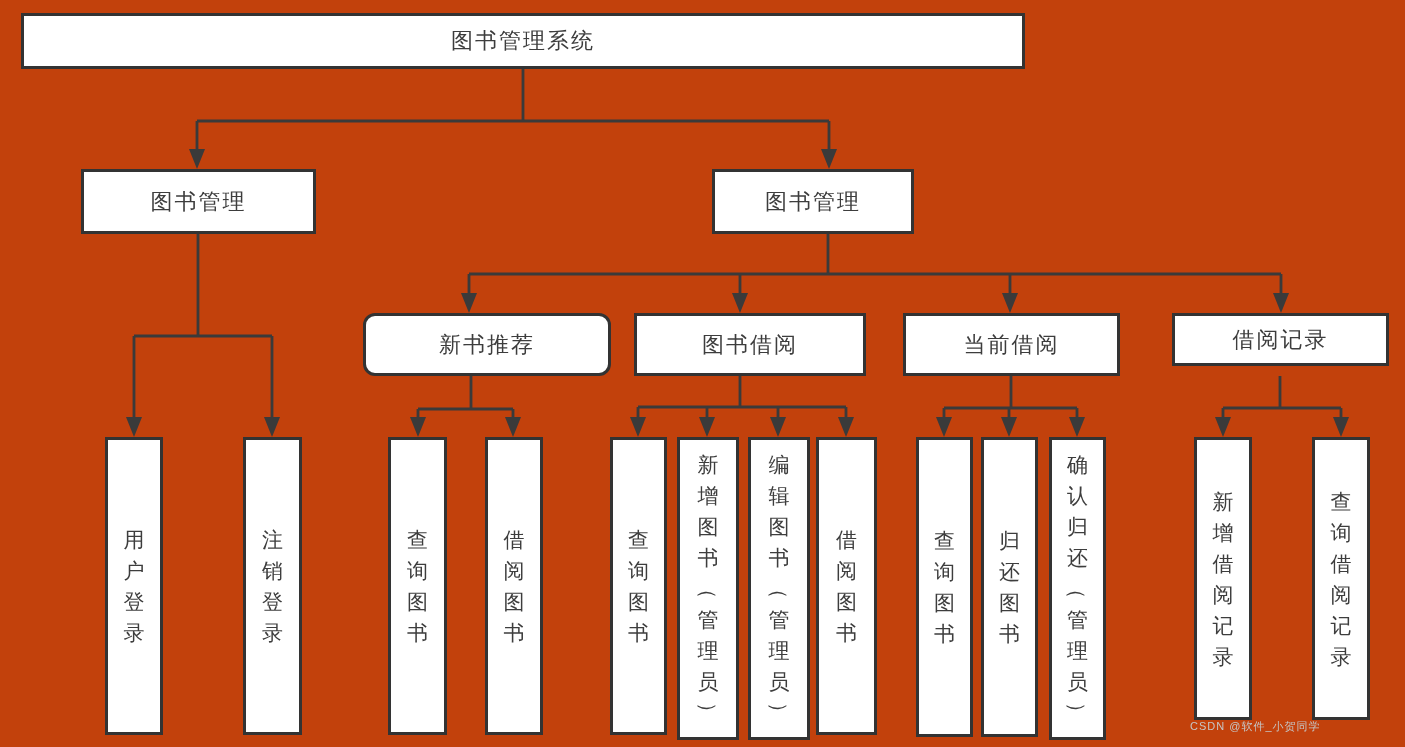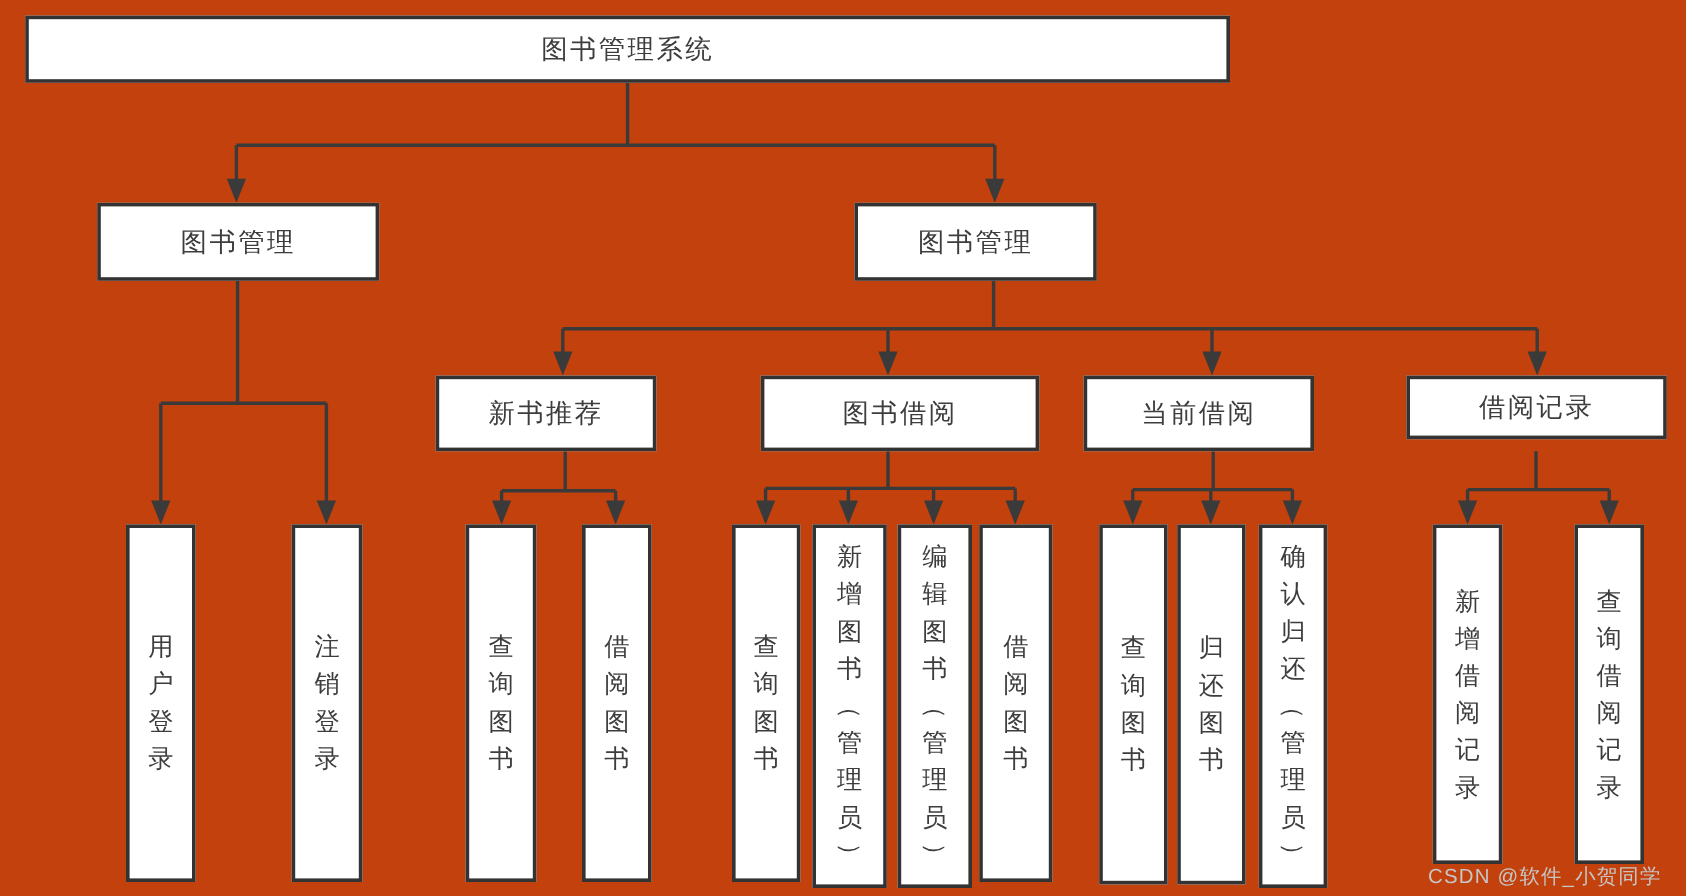--- a/index.html
+++ b/index.html
@@ -7,21 +7,21 @@
           font-family:Liberation Sans, sans-serif;}
   .wires{position:absolute;left:0;top:0;z-index:0;}
   .box{position:absolute;box-sizing:border-box;border:3px solid #333333;background:#ffffff;
        display:flex;align-items:center;justify-content:center;z-index:1;
        font-size:22px;color:#3d3d3d;letter-spacing:2px;white-space:nowrap;}
   .vbox{position:absolute;box-sizing:border-box;border:3px solid #333333;background:#ffffff;
         display:flex;flex-direction:column;align-items:center;justify-content:center;z-index:1;
         font-size:21px;color:#3d3d3d;}
   .vchar{display:block;width:100%;height:31px;line-height:31px;text-align:center;}
   .vchar.rot{transform:rotate(90deg);}
-  .watermark{position:absolute;left:1190px;top:719px;z-index:2;font-size:17px;
+  .watermark{position:absolute;left:1190px;top:719px;z-index:2;font-size:11px;
              color:#c6c6c6;letter-spacing:1px;white-space:nowrap;}
 </style>
 </head>
 <body>
 
 <div class="canvas">
 
   <svg class="wires" width="1405" height="747" viewBox="0 0 1405 747">
     <path fill="none" stroke="#3a3a3a" stroke-width="2.8" d="M523 68 V121 M197 121 H829 M197 121 V151 M829 121 V151
          M198 234 V336 M134 336 H272 M134 336 V418 M272 336 V418
@@ -57,27 +57,27 @@
     <span>图书管理系统</span>
   </div>
 
   <div class="box" style="left:81px;top:169px;width:235px;height:65px;">
     <span>图书管理</span>
   </div>
   <div class="box" style="left:712px;top:169px;width:202px;height:65px;">
     <span>图书管理</span>
   </div>
 
-  <div class="box" style="left:363px;top:313px;width:184px;height:63px;">
+  <div class="box" style="left:363px;top:313px;width:248px;height:63px;border-radius:12px;">
     <span>新书推荐</span>
   </div>
   <div class="box" style="left:634px;top:313px;width:232px;height:63px;">
     <span>图书借阅</span>
   </div>
-  <div class="box" style="left:903px;top:313px;width:192px;height:63px;">
+  <div class="box" style="left:903px;top:313px;width:217px;height:63px;">
     <span>当前借阅</span>
   </div>
   <div class="box" style="left:1172px;top:313px;width:217px;height:53px;">
     <span>借阅记录</span>
   </div>
 
   <div class="vbox vtext" style="left:105px;top:437px;width:58px;height:298px;">
       <span class="vchar">用</span>
       <span class="vchar">户</span>
       <span class="vchar">登</span>

